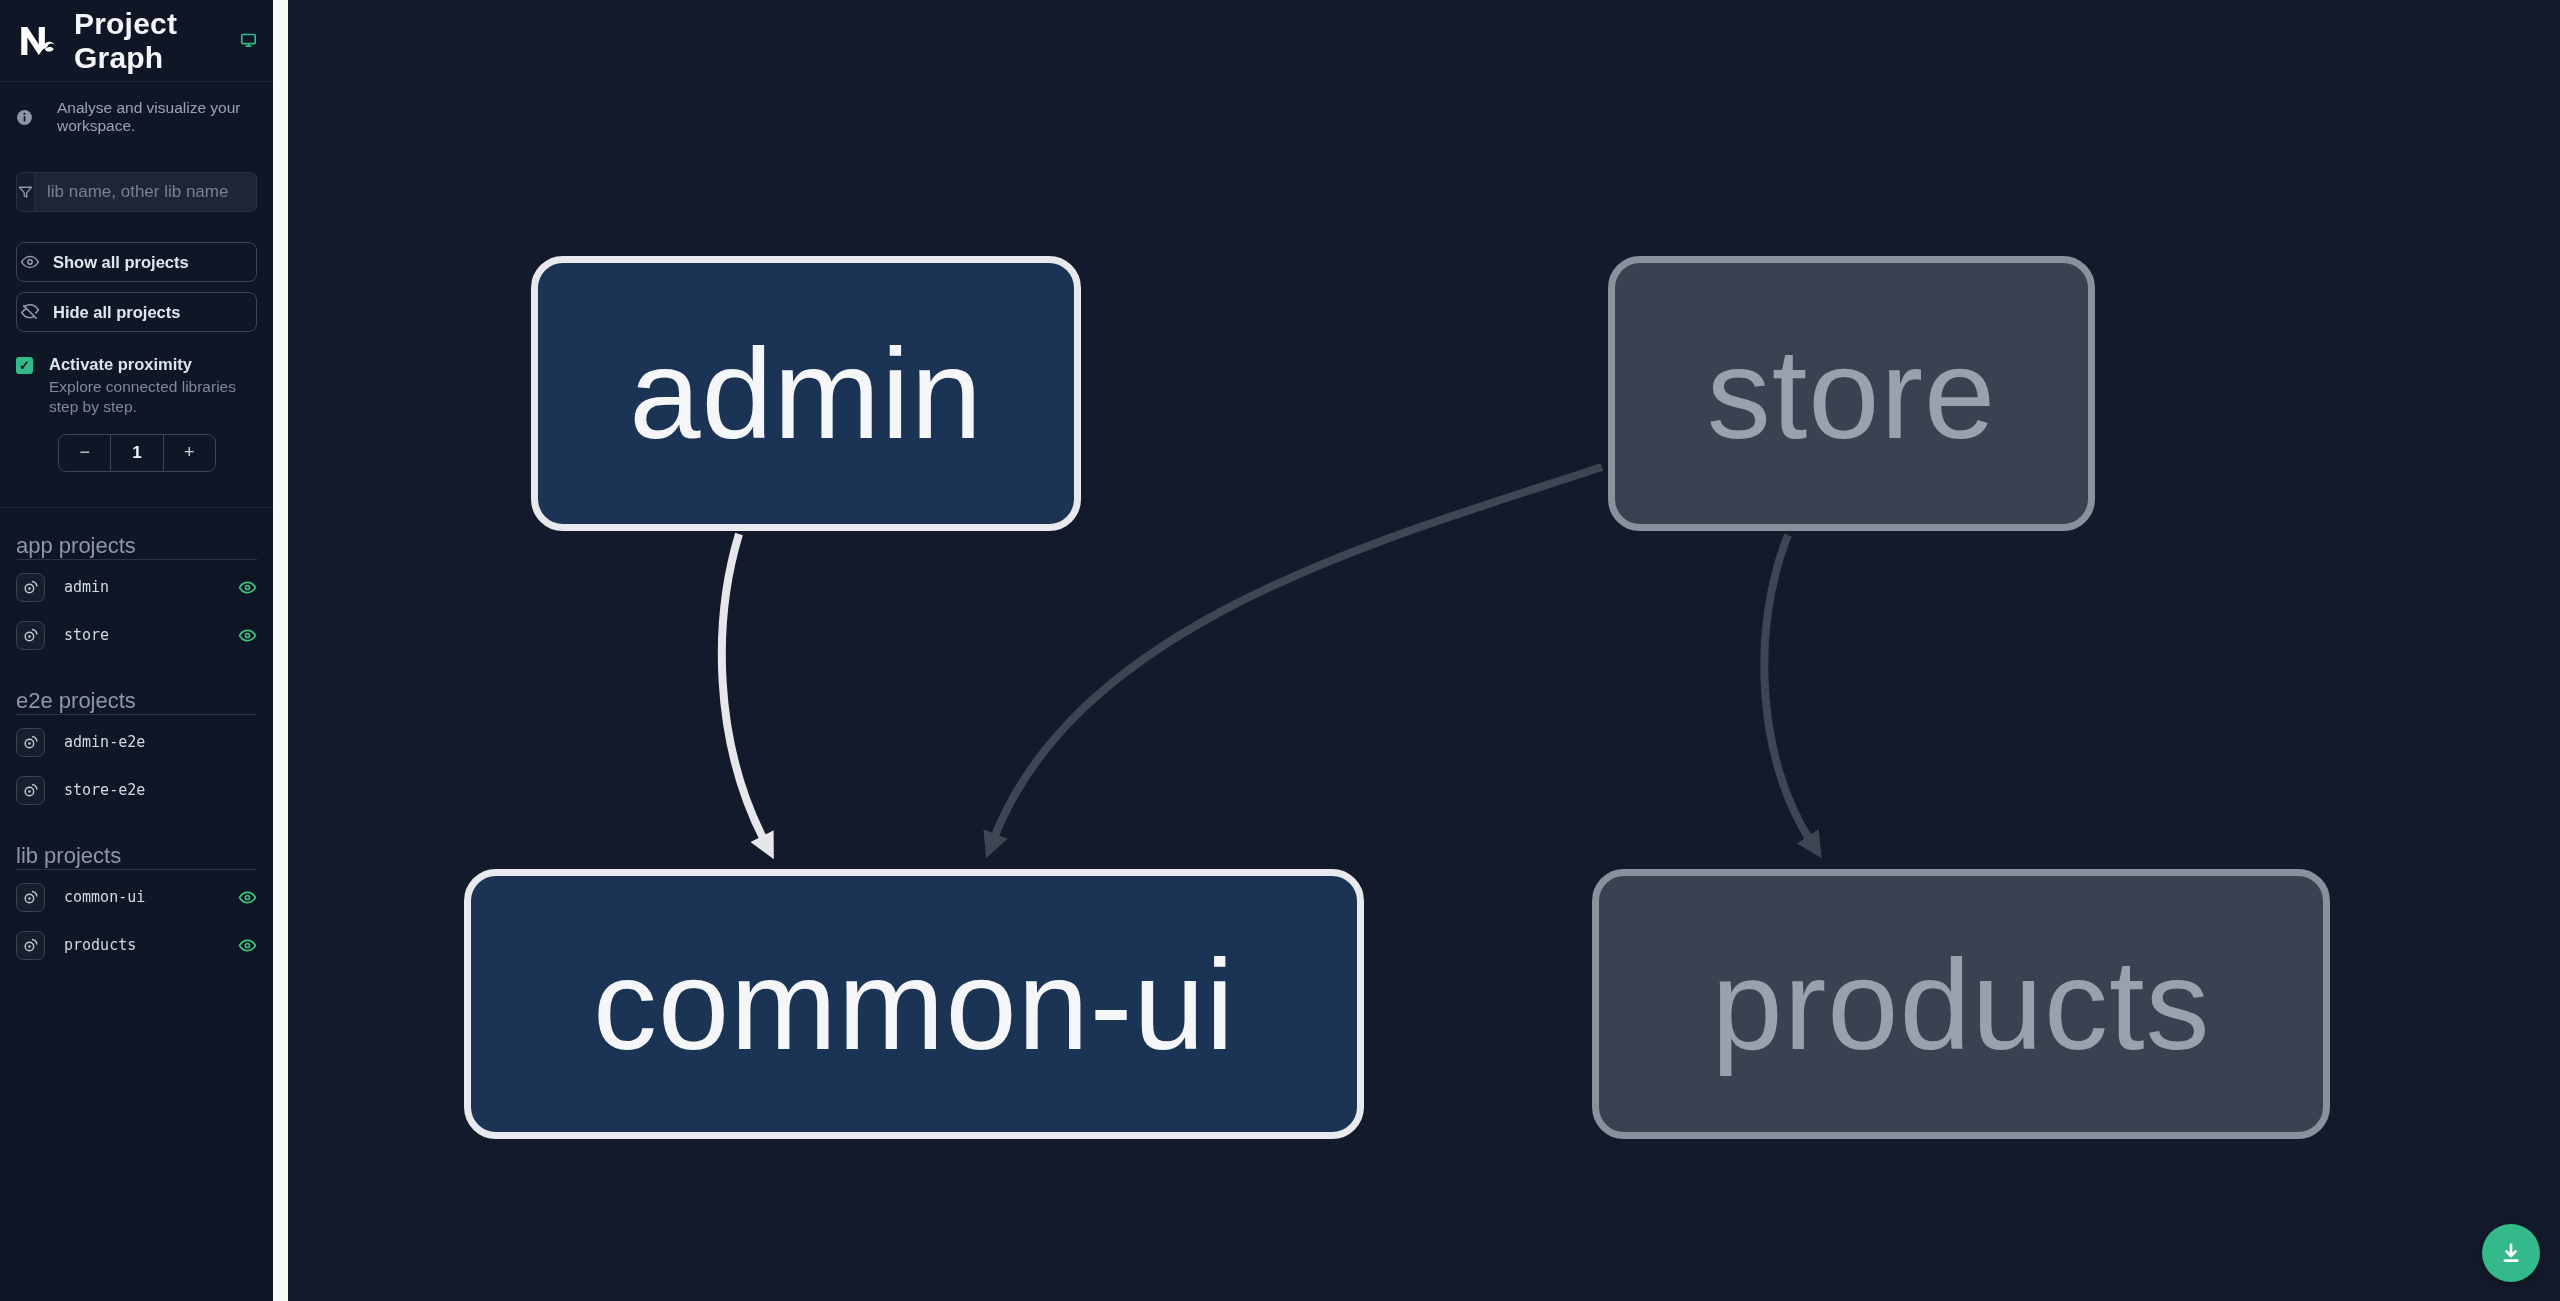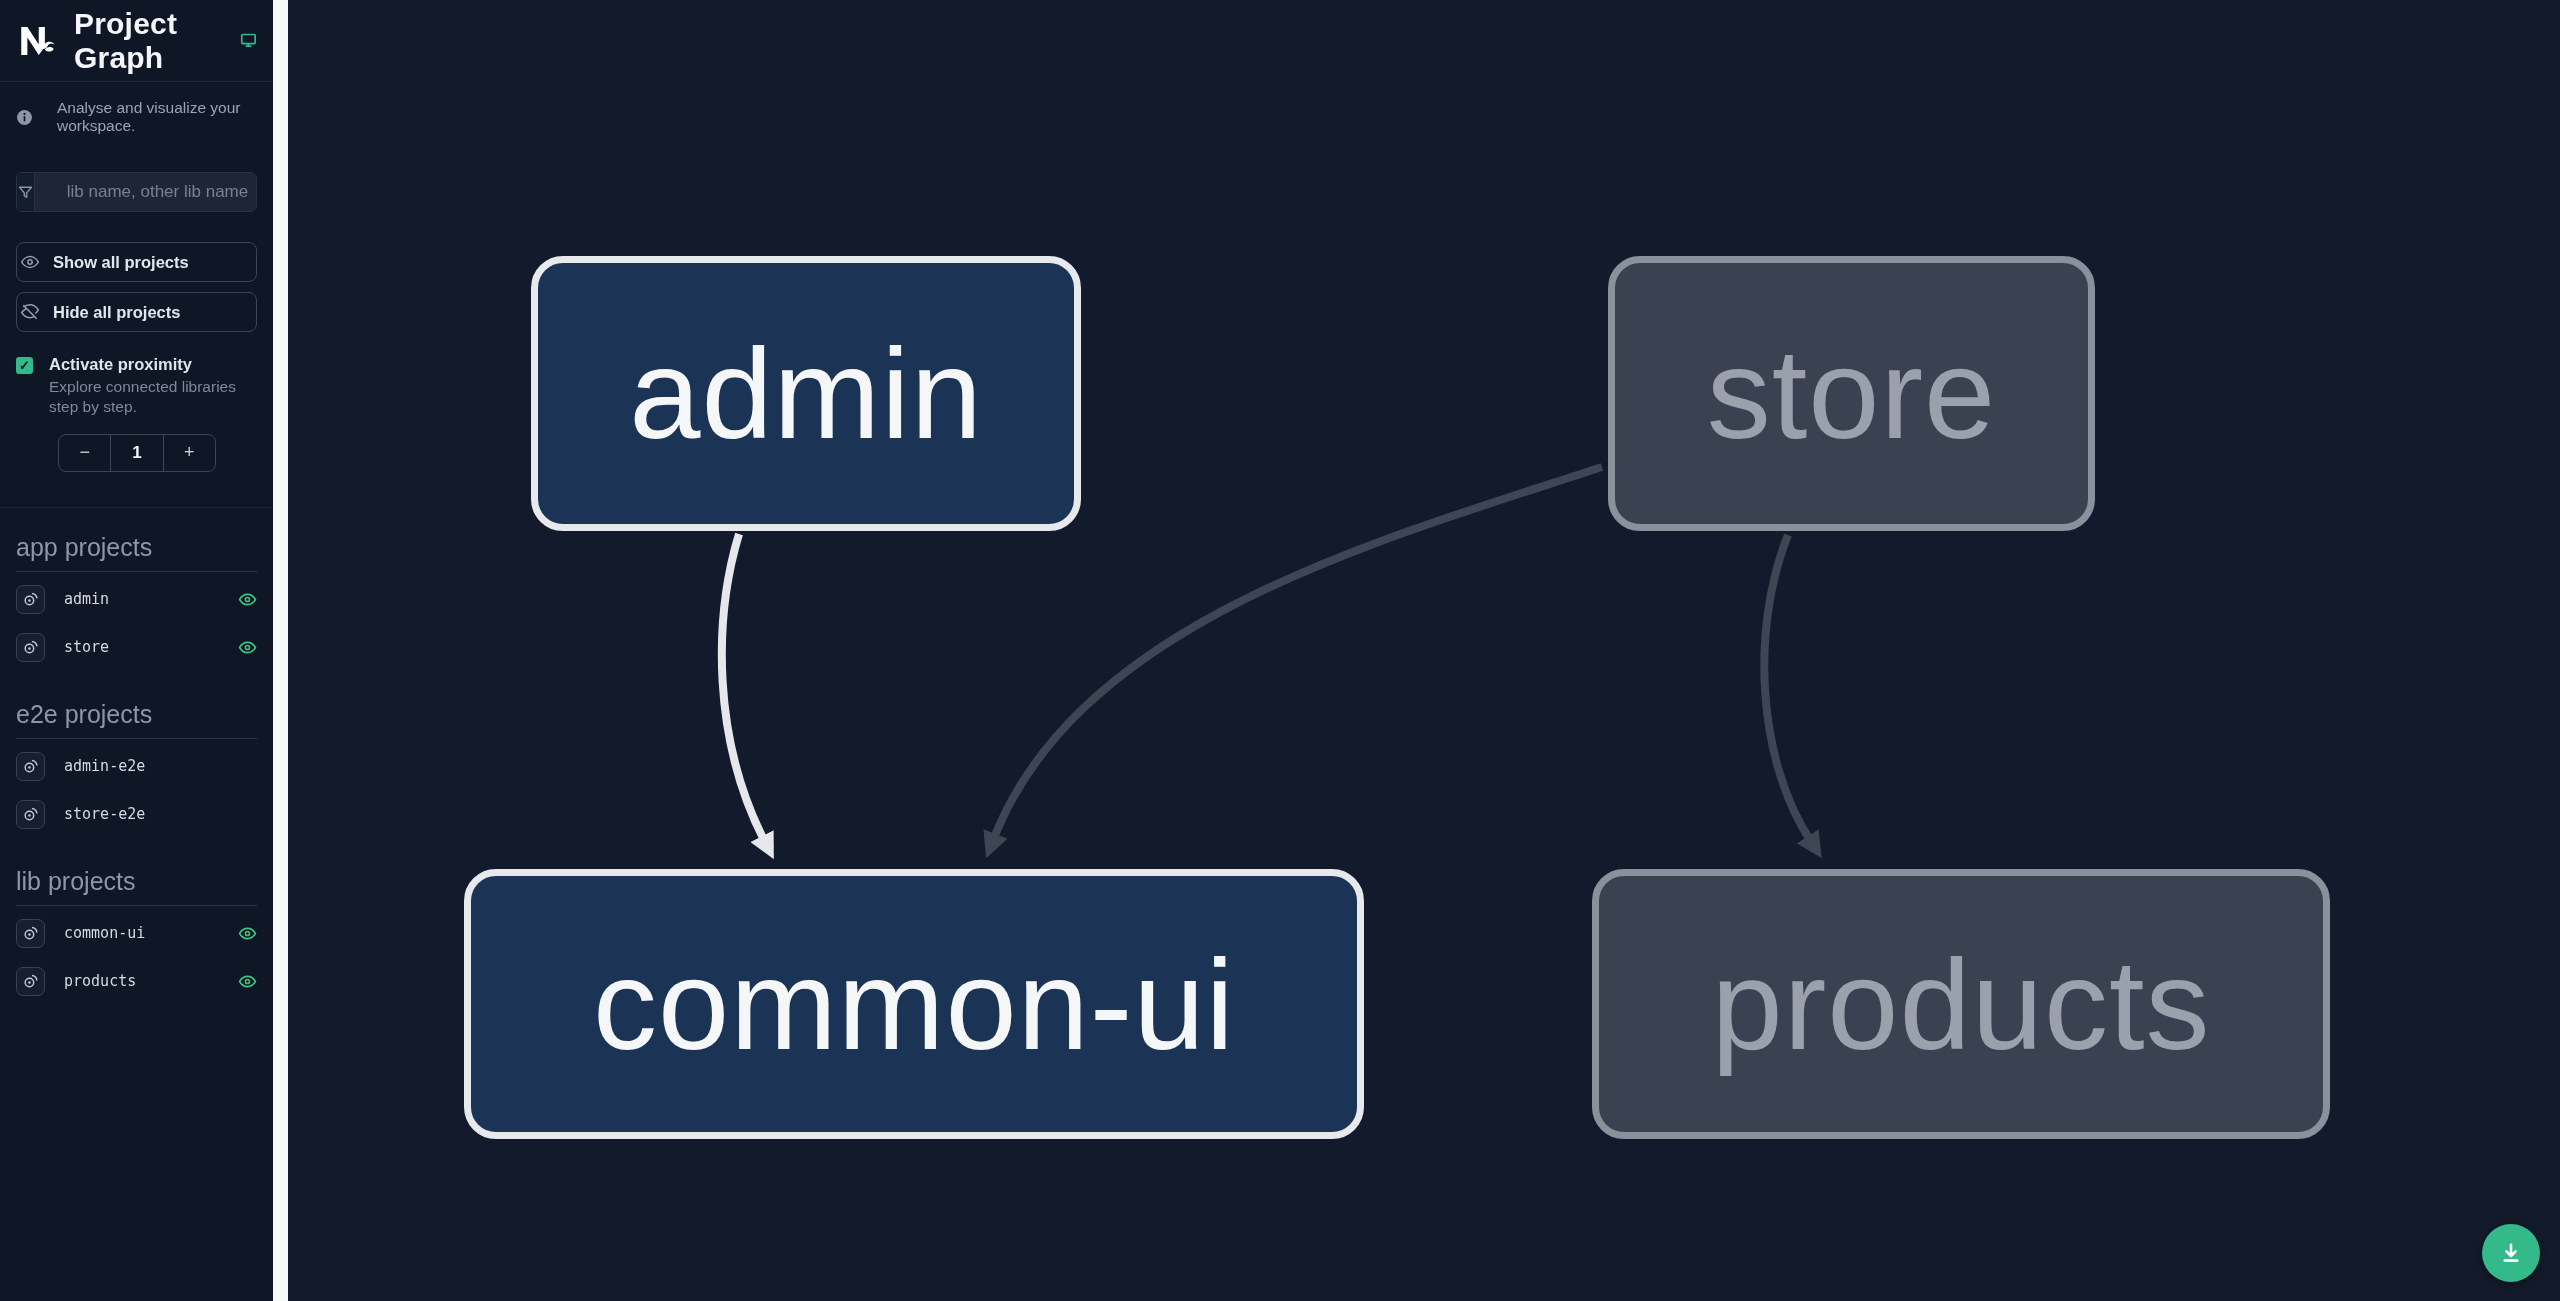--- a/index.html
+++ b/index.html
@@ -20,21 +20,21 @@
   .info-icon { width:17px; height:17px; flex:0 0 17px; }
   .info-text { font-size:15.5px; color:#9aa4b2; }
 
   .search { display:flex; margin:37px 16px 0 16px; height:40px; border-radius:6px;
             overflow:hidden; border:1px solid #273141; }
   .search-iconcell { width:41px; background:#141d2b; border-right:1px solid #273141;
                      display:flex; align-items:center; justify-content:center; }
   .search-iconcell svg { width:17px; height:17px; color:#8b95a4; }
   .search input { flex:1; background:#1e2635; border:none; outline:none;
                   color:#dfe5ec; font-size:17px; padding:0 12px;
-                  font-family:"Liberation Sans", sans-serif;text-align:center; }
+                  font-family:"Liberation Sans", sans-serif; }
   .search input::placeholder { color:#78818f; }
 
   .opt { display:flex; align-items:flex-start; margin:22px 16px 0 16px; gap:16px; }
   .cb { width:17px; height:17px; border-radius:3px; flex:0 0 17px; margin-top:2px;
         display:flex; align-items:center; justify-content:center;
         font-size:13px; font-weight:bold; color:#0f1625; }
   .cb.gray  { background:#9aa1ad; }
   .cb.white { background:#ffffff; }
   .cb.checked { background:#33b98a; }
   .opt-label { font-size:16.5px; font-weight:bold; color:#dfe5ec; }
@@ -56,21 +56,21 @@
   .stepper > * { flex:1; display:flex; align-items:center; justify-content:center;
                  font-size:18px; color:#cdd4dd; background:transparent; border:none;
                  font-family:"Liberation Sans", sans-serif; cursor:pointer; }
   .stepper .step-val { border-left:1px solid #3a4556; border-right:1px solid #3a4556;
                        color:#f2f5f8; font-weight:bold; font-size:17px; cursor:default; }
 
   .sb-hr { border:none; border-top:1px solid #1b2433; margin:35px 0 0 0; }
 
   .section { margin:25px 16px 0 16px; }
   .section + .section { margin-top:32px; }
-  .section-title { font-size:25px; color:#8d97a6; padding-bottom:9px;
+  .section-title { font-size:22px; color:#8d97a6; 
                    border-bottom:1px solid #2a3444; }
   .proj-row { display:flex; align-items:center; height:41px; margin-top:7px; }
   .focus-btn { width:29px; height:29px; border:1px solid #39434f; border-radius:7px;
                background:#171f2e; display:flex; align-items:center; justify-content:center;
                cursor:pointer; flex:0 0 29px; }
   .focus-btn svg { width:17px; height:17px; color:#c2c9d4; }
   .proj-name { font-family:"DejaVu Sans Mono", monospace; font-size:15px;
                color:#d4dae2; margin-left:19px; }
   .eye-toggle { margin-left:auto; width:20px; height:20px; color:#3fc480;
                 background:none; border:none; cursor:pointer; padding:0;

